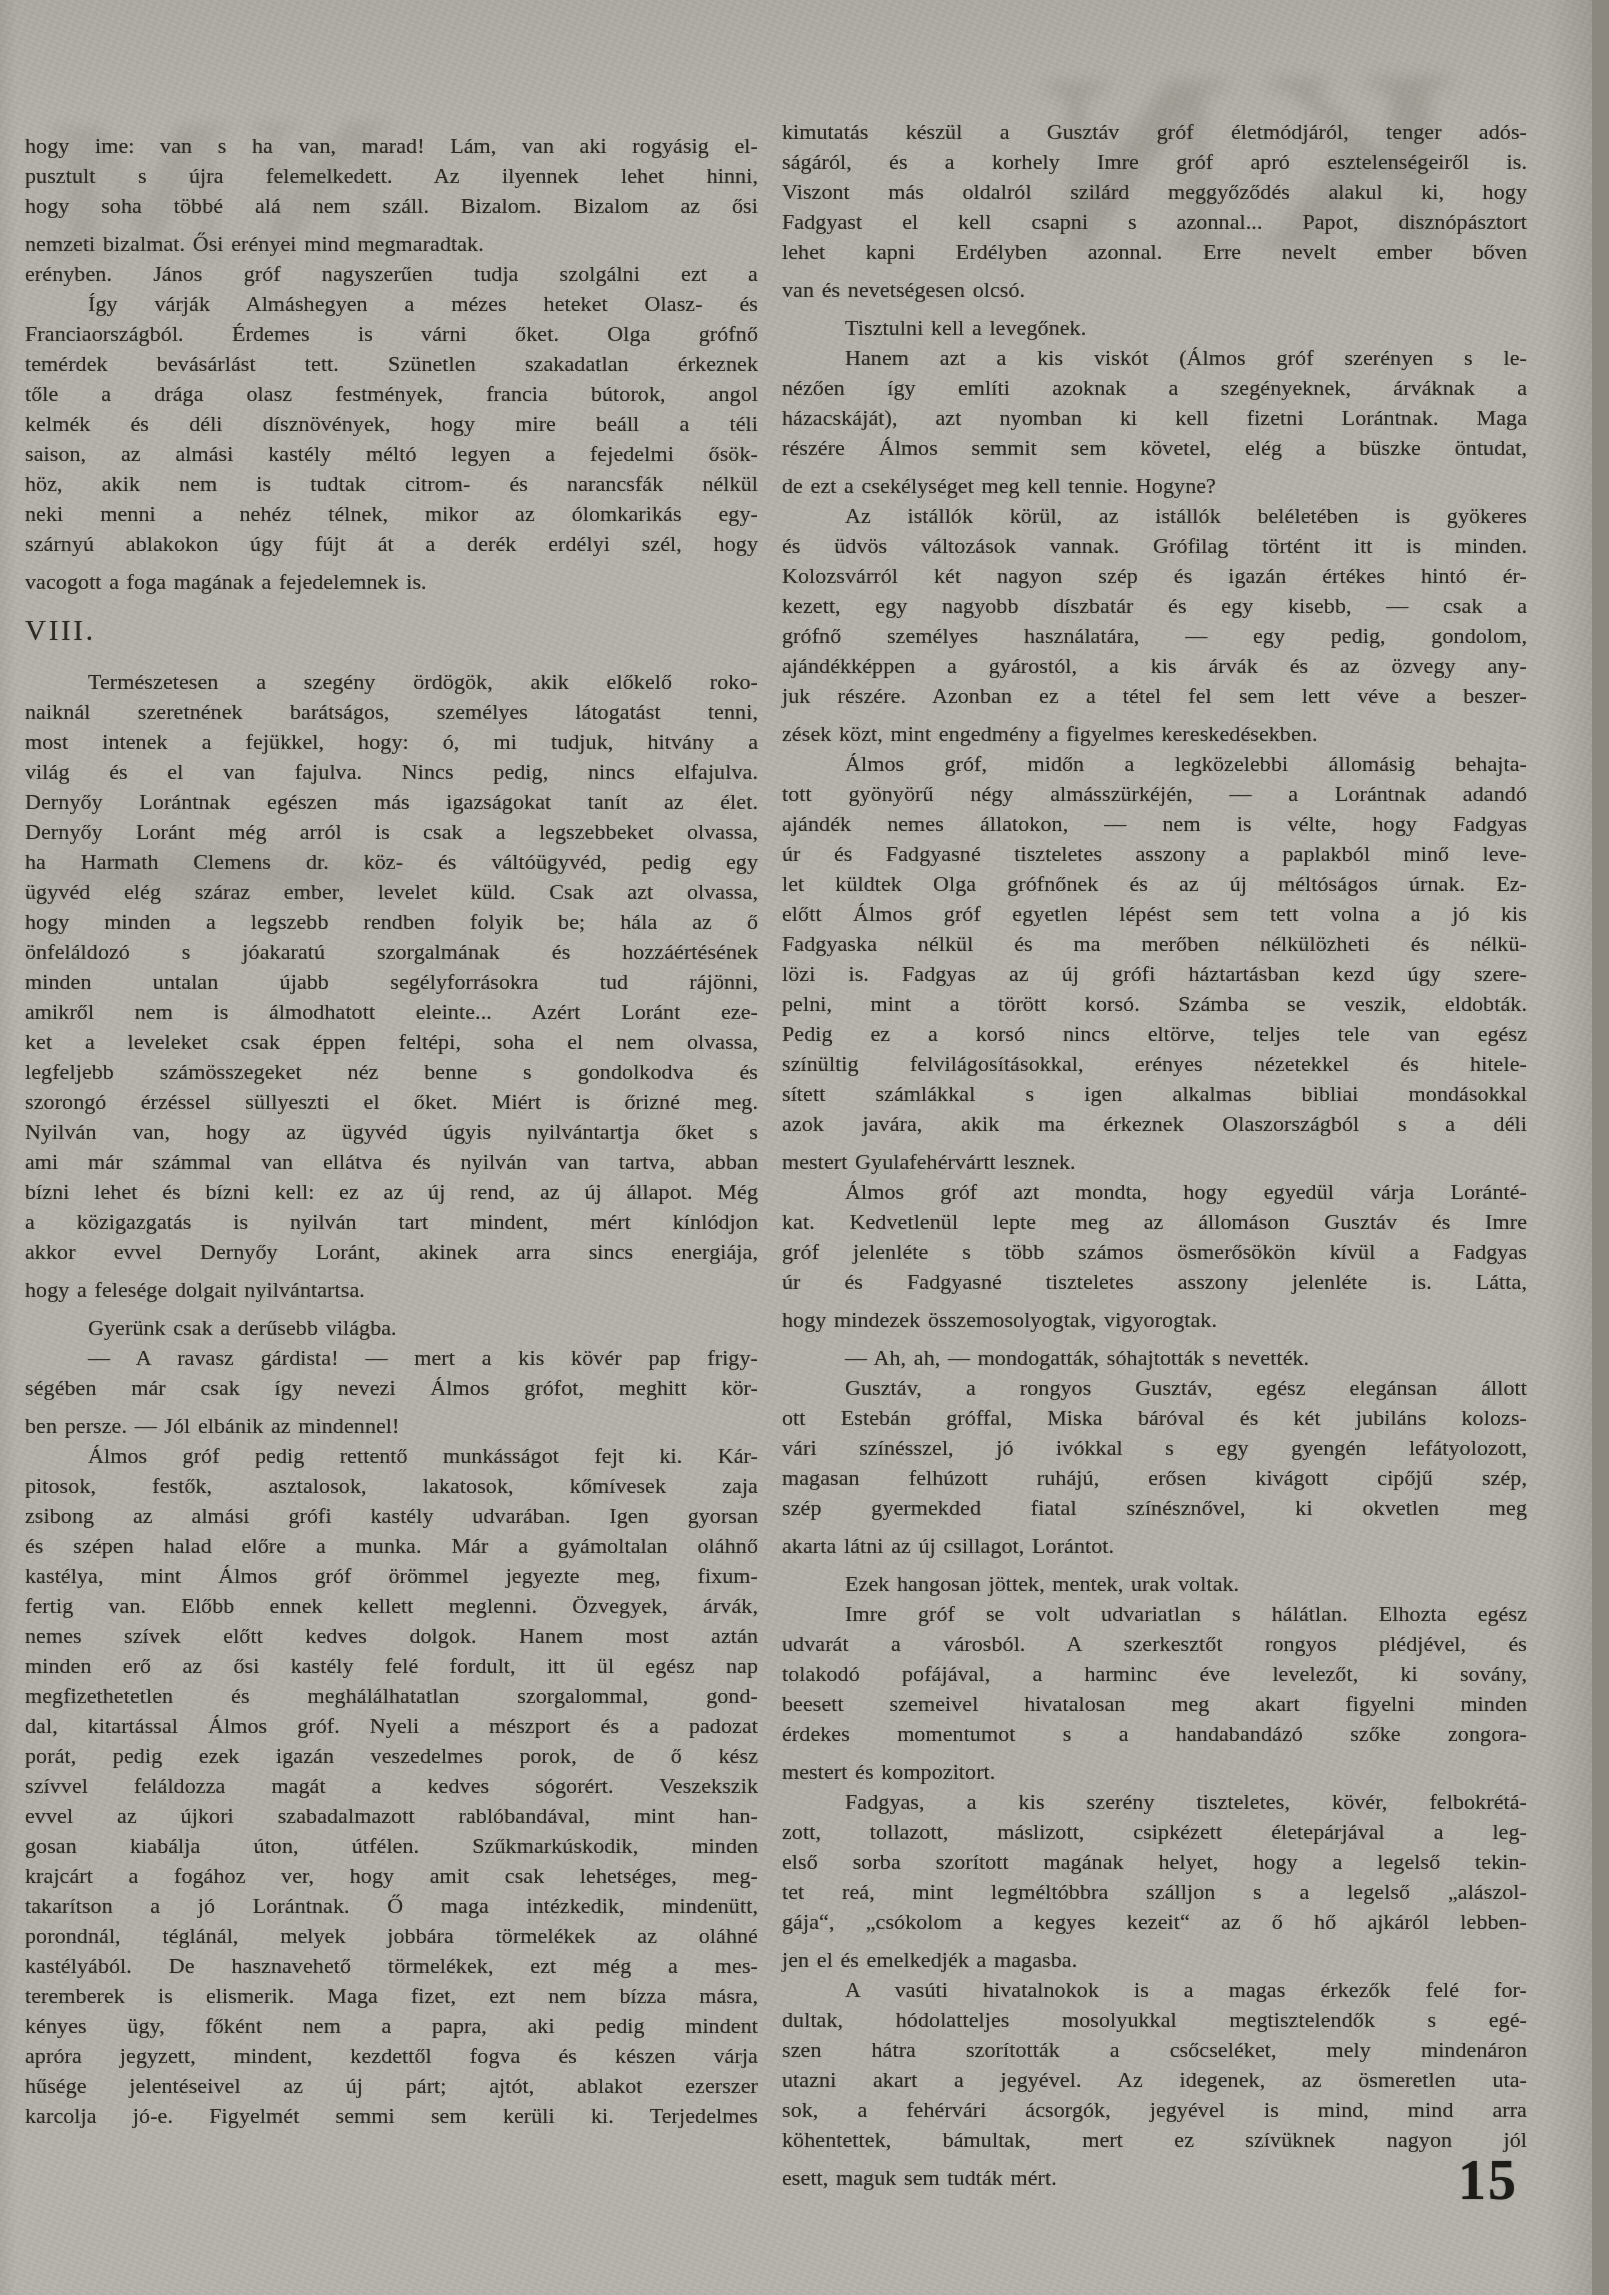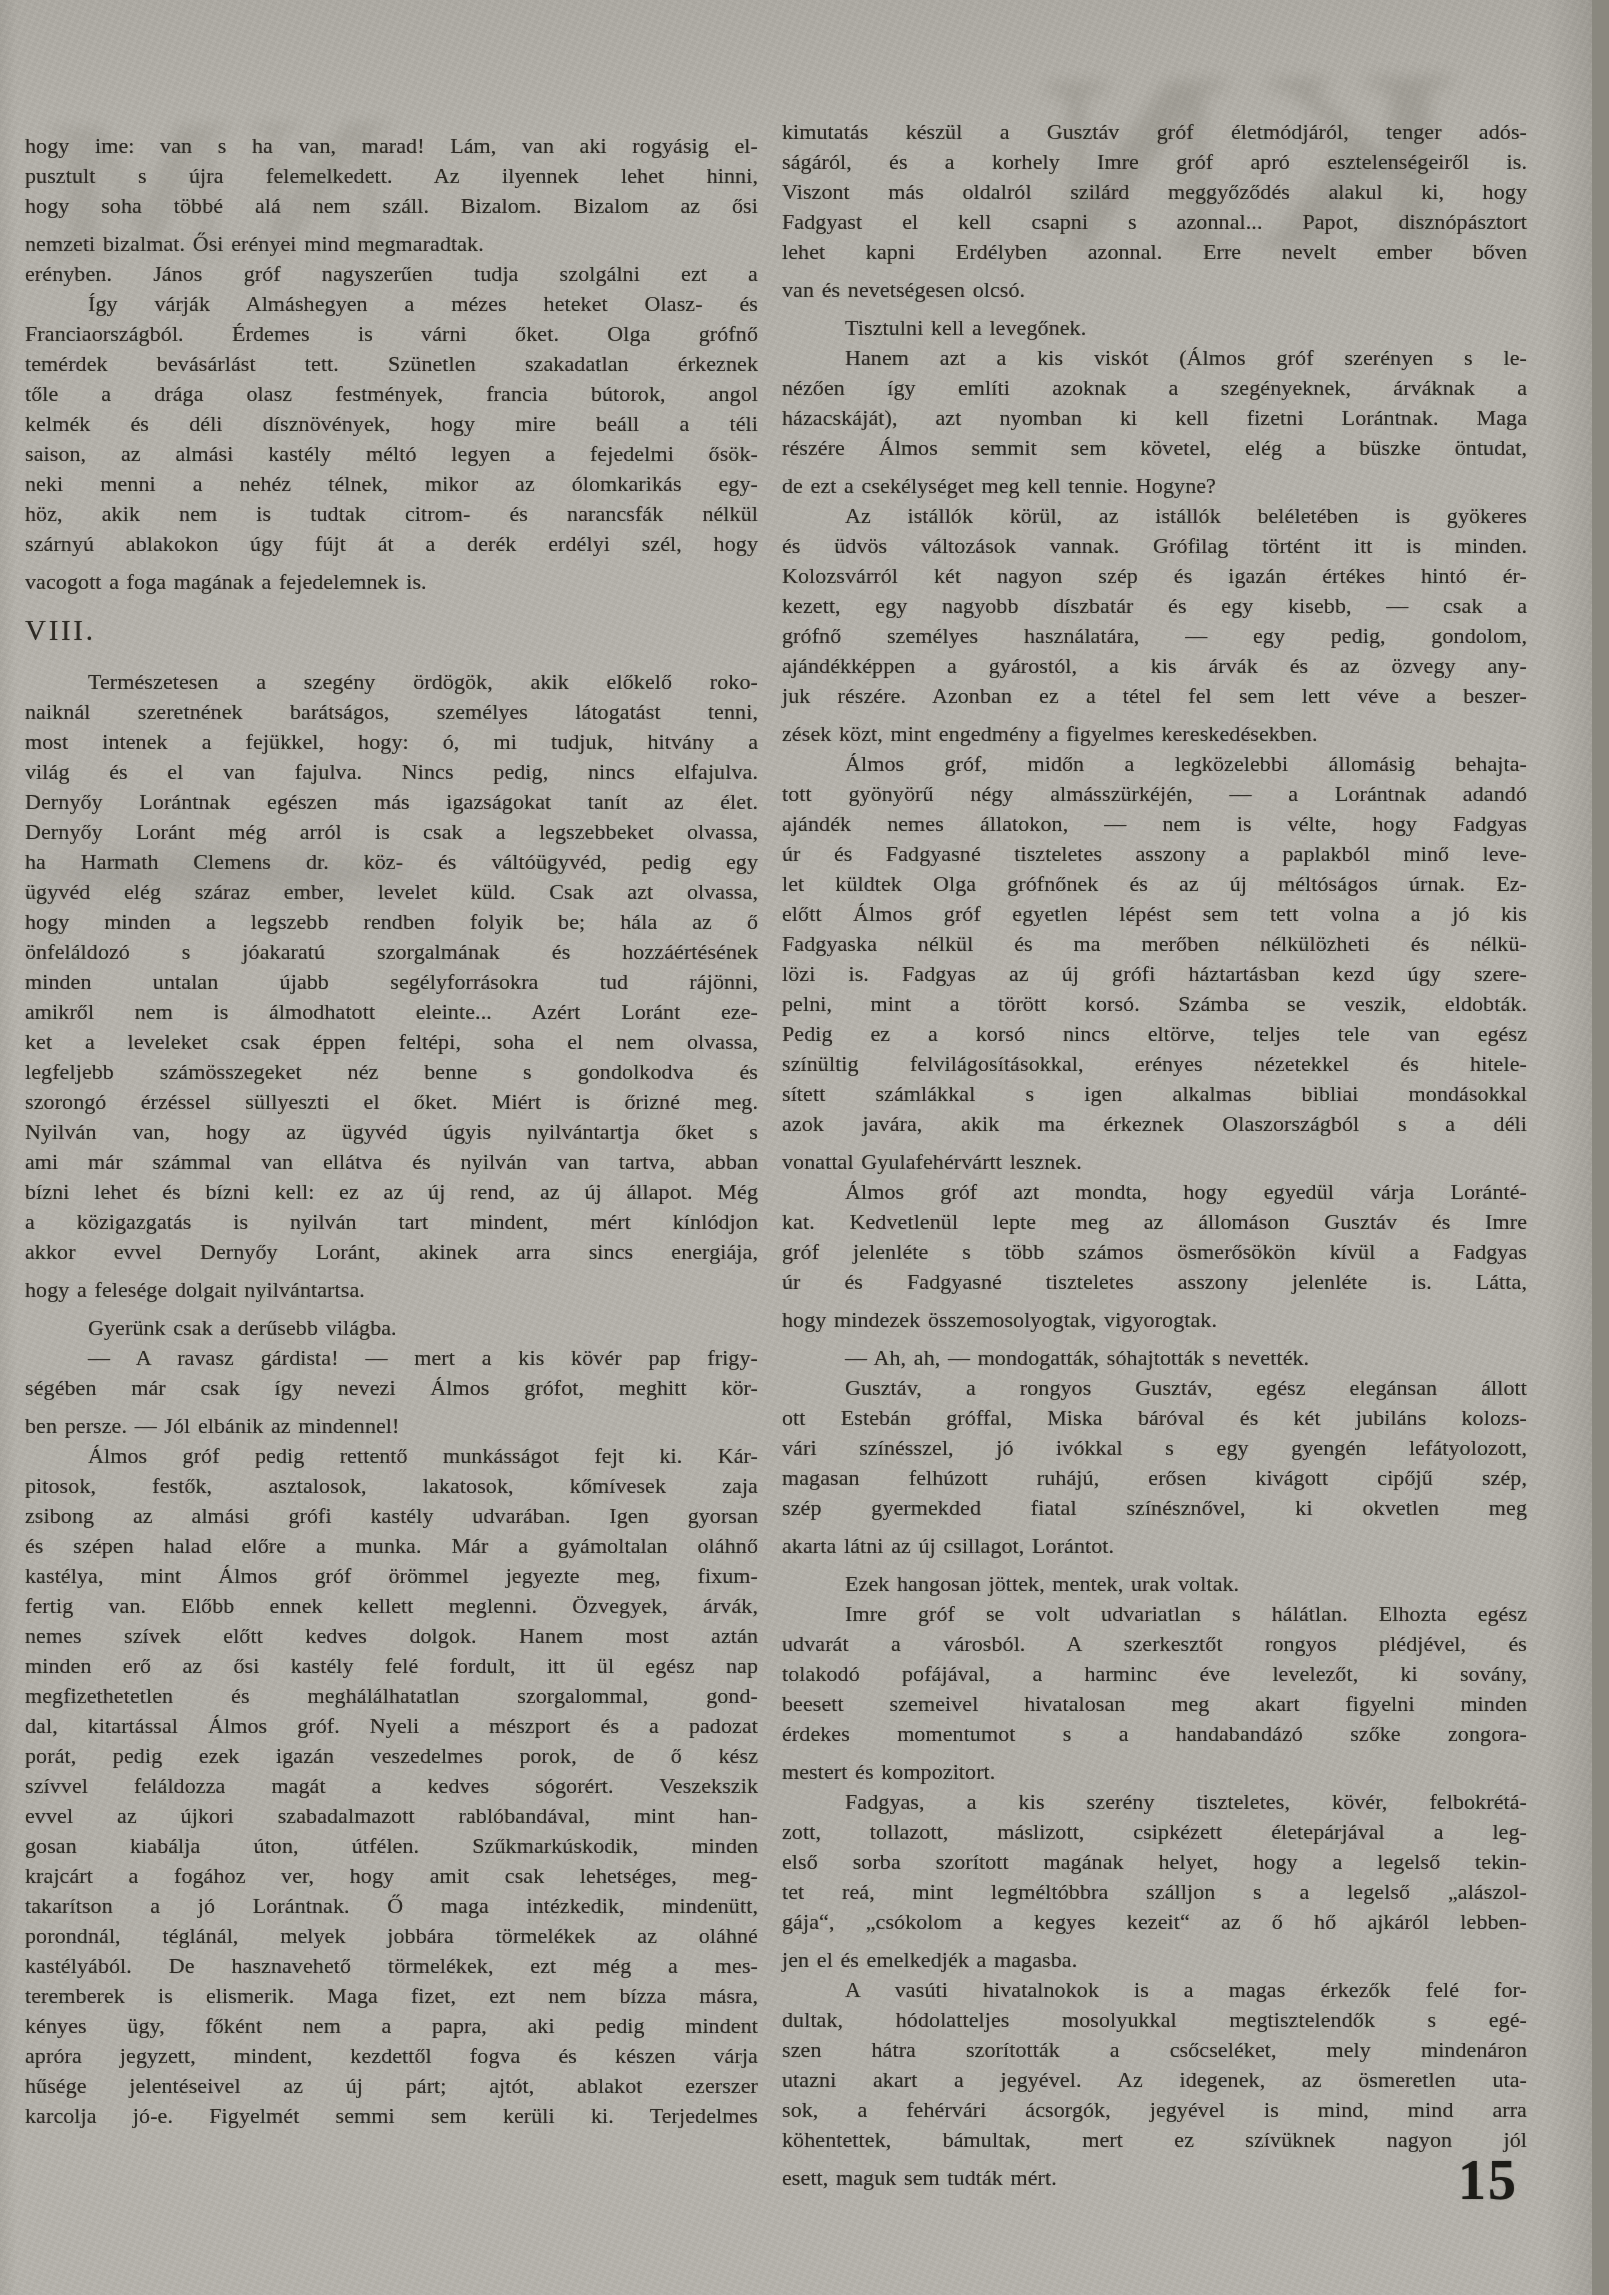--- a/index.html
+++ b/index.html
@@ -86,22 +86,22 @@
       <div class="para">
         <div class="line">erényben. János gróf nagyszerűen tudja szolgálni ezt a</div>
       </div>
       <div class="para">
         <div class="line indent">Így várják Almáshegyen a mézes heteket Olasz- és</div>
         <div class="line">Franciaországból. Érdemes is várni őket. Olga grófnő</div>
         <div class="line">temérdek bevásárlást tett. Szünetlen szakadatlan érkeznek</div>
         <div class="line">tőle a drága olasz festmények, francia bútorok, angol</div>
         <div class="line">kelmék és déli dísznövények, hogy mire beáll a téli</div>
         <div class="line">saison, az almási kastély méltó legyen a fejedelmi ősök-</div>
+        <div class="line">höz, akik nem is tudtak citrom- és narancsfák nélkül</div>
         <div class="line">neki menni a nehéz télnek, mikor az ólomkarikás egy-</div>
-        <div class="line">höz, akik nem is tudtak citrom- és narancsfák nélkül</div>
         <div class="line">szárnyú ablakokon úgy fújt át a derék erdélyi szél, hogy</div>
         <div class="line endline">vacogott a foga magának a fejedelemnek is.</div>
       </div>
       <div class="heading">VIII.</div>
       <div class="para">
         <div class="line indent">Természetesen a szegény ördögök, akik előkelő roko-</div>
         <div class="line">naiknál szeretnének barátságos, személyes látogatást tenni,</div>
         <div class="line">most intenek a fejükkel, hogy: ó, mi tudjuk, hitvány a</div>
         <div class="line">világ és el van fajulva. Nincs pedig, nincs elfajulva.</div>
         <div class="line">Dernyőy Lorántnak egészen más igazságokat tanít az élet.</div>
@@ -192,21 +192,21 @@
         <div class="line">úr és Fadgyasné tiszteletes asszony a paplakból minő leve-</div>
         <div class="line">let küldtek Olga grófnőnek és az új méltóságos úrnak. Ez-</div>
         <div class="line">előtt Álmos gróf egyetlen lépést sem tett volna a jó kis</div>
         <div class="line">Fadgyaska nélkül és ma merőben nélkülözheti és nélkü-</div>
         <div class="line">lözi is. Fadgyas az új grófi háztartásban kezd úgy szere-</div>
         <div class="line">pelni, mint a törött korsó. Számba se veszik, eldobták.</div>
         <div class="line">Pedig ez a korsó nincs eltörve, teljes tele van egész</div>
         <div class="line">színültig felvilágosításokkal, erényes nézetekkel és hitele-</div>
         <div class="line">sített számlákkal s igen alkalmas bibliai mondásokkal</div>
         <div class="line">azok javára, akik ma érkeznek Olaszországból s a déli</div>
-        <div class="line endline">vonattal Gyulafehérvártt lesznek.</div>
+        <div class="line endline">mestert Gyulafehérvártt lesznek.</div>
       </div>
       <div class="para">
         <div class="line indent">Álmos gróf azt mondta, hogy egyedül várja Loránté-</div>
         <div class="line">kat. Kedvetlenül lepte meg az állomáson Gusztáv és Imre</div>
         <div class="line">gróf jelenléte s több számos ösmerősökön kívül a Fadgyas</div>
         <div class="line">úr és Fadgyasné tiszteletes asszony jelenléte is. Látta,</div>
         <div class="line endline">hogy mindezek összemosolyogtak, vigyorogtak.</div>
       </div>
       <div class="para">
         <div class="line indent endline">— Ah, ah, — mondogatták, sóhajtották s nevették.</div>

